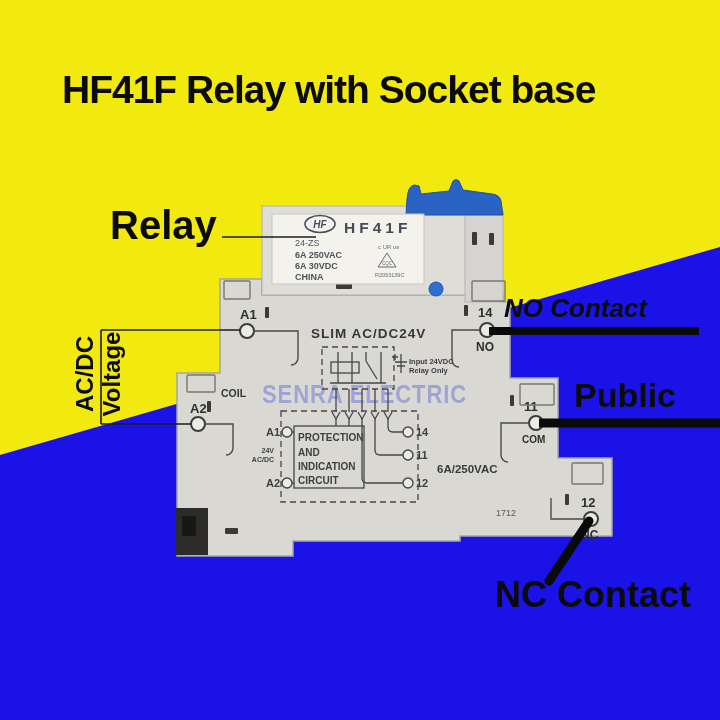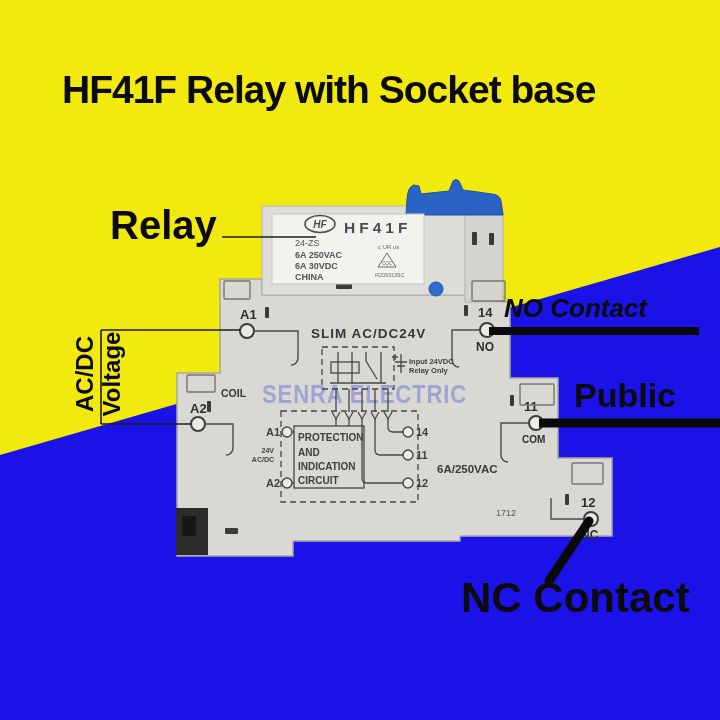--- a/index.html
+++ b/index.html
@@ -4,21 +4,21 @@
 <style>
   html,body{margin:0;padding:0;background:#222;}
   .stage{position:relative;width:720px;height:720px;overflow:hidden;
          font-family:"Liberation Sans",sans-serif;background:#f2e90f;}
   .stage svg{position:absolute;left:0;top:0;}
   .callout{position:absolute;color:#0b0b0b;font-weight:bold;line-height:1.05;white-space:nowrap;}
   .title{left:62px;top:70px;font-size:39px;letter-spacing:-1px;}
   .co-relay{left:110px;top:204px;font-size:40px;}
   .co-no{left:504px;top:295px;font-size:26px;font-style:italic;}
   .co-public{left:574px;top:378px;font-size:34px;}
-  .co-nc{left:461px;top:576px;font-size:42px;}
+  .co-nc{left:495px;top:576px;font-size:36px;}
   .co-voltage{left:41px;top:344px;width:120px;height:60px;
               transform:rotate(-90deg);transform-origin:center;
               font-size:24px;text-align:center;line-height:27px;}
   svg text{font-family:"Liberation Sans",sans-serif;}
 </style>
 </head>
 <body>
 
 <div class="stage">
 

